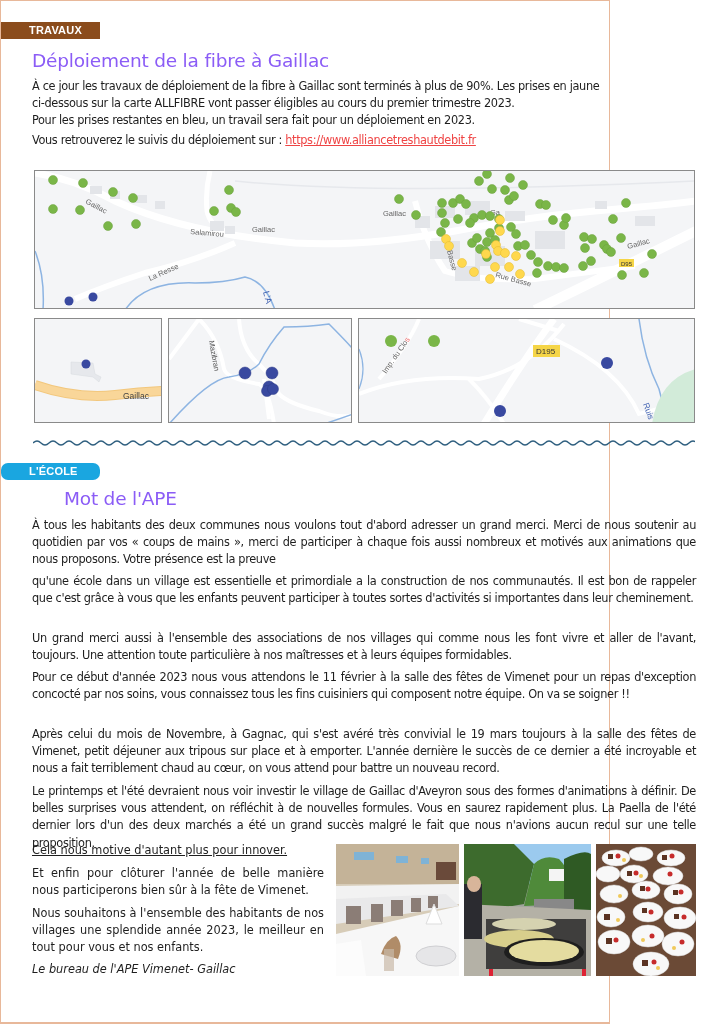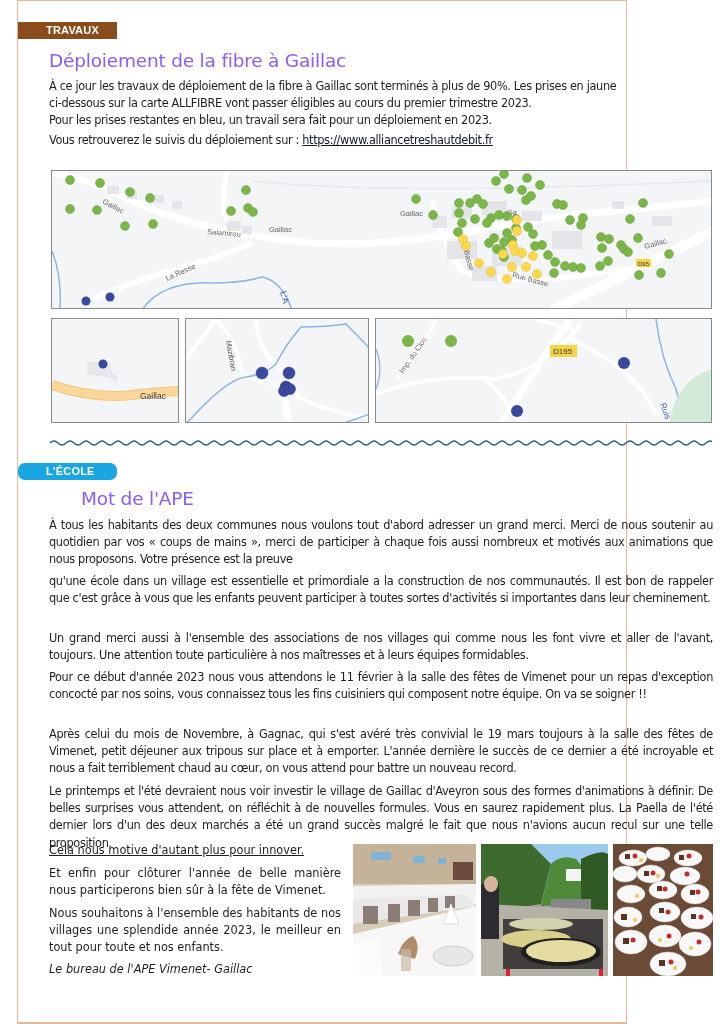--- a/index.html
+++ b/index.html
@@ -2,21 +2,21 @@
 <html><head>
 <meta charset="utf-8">
 <style>
   * { box-sizing: border-box; margin: 0; padding: 0; }
   body {
     width: 725px; height: 1024px; background: #fff; overflow: hidden;
     font-family: "DejaVu Sans Condensed", "Liberation Sans Narrow", "Liberation Sans", sans-serif;
     color: #1e1e1e; position: relative;
   }
   .page-frame {
-    position: absolute; left: 17px; top: 0; width: 610px; height: 1024px;
+    position: absolute; left: 0; top: 0; width: 610px; height: 1024px;
     border: 1px solid #e8b89a; border-bottom-width: 2px;
     background: #fff;
   }
   .section-tag {
     position: absolute; left: 0; height: 17px; color: #fff;
     font-family: "Liberation Sans", sans-serif; font-weight: bold;
     font-size: 11px; letter-spacing: 0.2px; line-height: 17px;
     padding-left: 28px;
   }
   .tag-travaux { top: 21px; width: 99px; background: #8b4c1c; }
@@ -26,21 +26,21 @@
     font-size: 18.5px; color: #8b5cf6; letter-spacing: -0.2px; font-weight: normal;
   }
   .title-fibre { top: 49px; }
   .title-ape { top: 487px; margin-left: 32px; }
   .para {
     position: absolute; left: 31px; width: 664px;
     font-family: "Liberation Sans Narrow", "DejaVu Sans Condensed", "Liberation Sans", sans-serif;
     font-size: 12.6px; line-height: 17.2px; text-align: justify; color: #1e1e1e;
     font-stretch: condensed;
   }
-  .para .link { text-decoration: underline; color: #0f172a; cursor: pointer; }
+  .para .link { text-decoration: underline; color: #ef4444; cursor: pointer; }
   .narrow { letter-spacing: -0.35px; }
 
   .map {
     position: absolute; border: 1px solid #8a8a8a; background: #f4f5f7; overflow: hidden;
   }
   .map svg { position: absolute; left: 0; top: 0; }
   .wave { position: absolute; left: 32px; top: 437px; }
   .photo { position: absolute; overflow: hidden; }
   .photo svg { display: block; }
   .sig { font-style: italic; }
@@ -282,21 +282,21 @@
 
   <p class="para narrow" style="top:515px;">À tous les habitants des deux communes nous voulons tout d'abord adresser un grand merci. Merci de nous soutenir au quotidien par vos « coups de mains », merci de participer à chaque fois aussi nombreux et motivés aux animations que nous proposons. Votre présence est la preuve</p>
   <p class="para narrow" style="top:628px;">Un grand merci aussi à l'ensemble des associations de nos villages qui comme nous les font vivre et aller de l'avant, toujours. Une attention toute particulière à nos maîtresses et à leurs équipes formidables.</p>
   <p class="para narrow" style="top:571px;">qu'une école dans un village est essentielle et primordiale a la construction de nos communautés. Il est bon de rappeler que c'est grâce à vous que les enfants peuvent participer à toutes sortes d'activités si importantes dans leur cheminement.</p>
   <p class="para narrow" style="top:667px;">Pour ce début d'année 2023 nous vous attendons le 11 février à la salle des fêtes de Vimenet pour un repas d'exception concocté par nos soins, vous connaissez tous les fins cuisiniers qui composent notre équipe. On va se soigner !!</p>
   <p class="para narrow" style="top:724px;">Après celui du mois de Novembre, à Gagnac, qui s'est avéré très convivial le 19 mars toujours à la salle des fêtes de Vimenet, petit déjeuner aux tripous sur place et à emporter. L'année dernière le succès de ce dernier a été incroyable et nous a fait terriblement chaud au cœur, on vous attend pour battre un nouveau record.</p>
   <p class="para narrow" style="top:781px;">Le printemps et l'été devraient nous voir investir le village de Gaillac d'Aveyron sous des formes d'animations à définir. De belles surprises vous attendent, on réfléchit à de nouvelles formules. Vous en saurez rapidement plus. La Paella de l'été dernier lors d'un des deux marchés a été un grand succès malgré le fait que nous n'avions aucun recul sur une telle proposition.</p>
 
   <p class="para" style="top:840px; width:265px; font-size:12.6px;text-decoration:underline;">Cela nous motive d'autant plus pour innover.</p>
   <p class="para" style="top:863px; width:292px;">Et enfin pour clôturer l'année de belle manière nous participerons bien sûr à la fête de Vimenet.</p>
-  <p class="para" style="top:903px; width:292px;">Nous souhaitons à l'ensemble des habitants de nos villages une splendide année 2023, le meilleur en tout pour toute et nos enfants.</p>
+  <p class="para" style="top:903px; width:292px;">Nous souhaitons à l'ensemble des habitants de nos villages une splendide année 2023, le meilleur en tout pour vous et nos enfants.</p>
   <p class="para sig" style="top:959px; width:292px;">Le bureau de l'APE Vimenet- Gaillac</p>
 
   <div class="photo" style="left:335px; top:843px; width:123px; height:132px;">
     <svg width="123" height="132">
       <rect width="123" height="132" fill="#d7ccb8"></rect>
       <rect width="123" height="40" fill="#c4b398"></rect>
       <rect x="18" y="8" width="20" height="8" fill="#7fb3d6"></rect>
         <rect x="60" y="12" width="12" height="7" fill="#7fb3d6"></rect>
         <rect x="85" y="14" width="8" height="6" fill="#7fb3d6"></rect>
       <rect x="100" y="18" width="20" height="18" fill="#6a4a3a"></rect>

